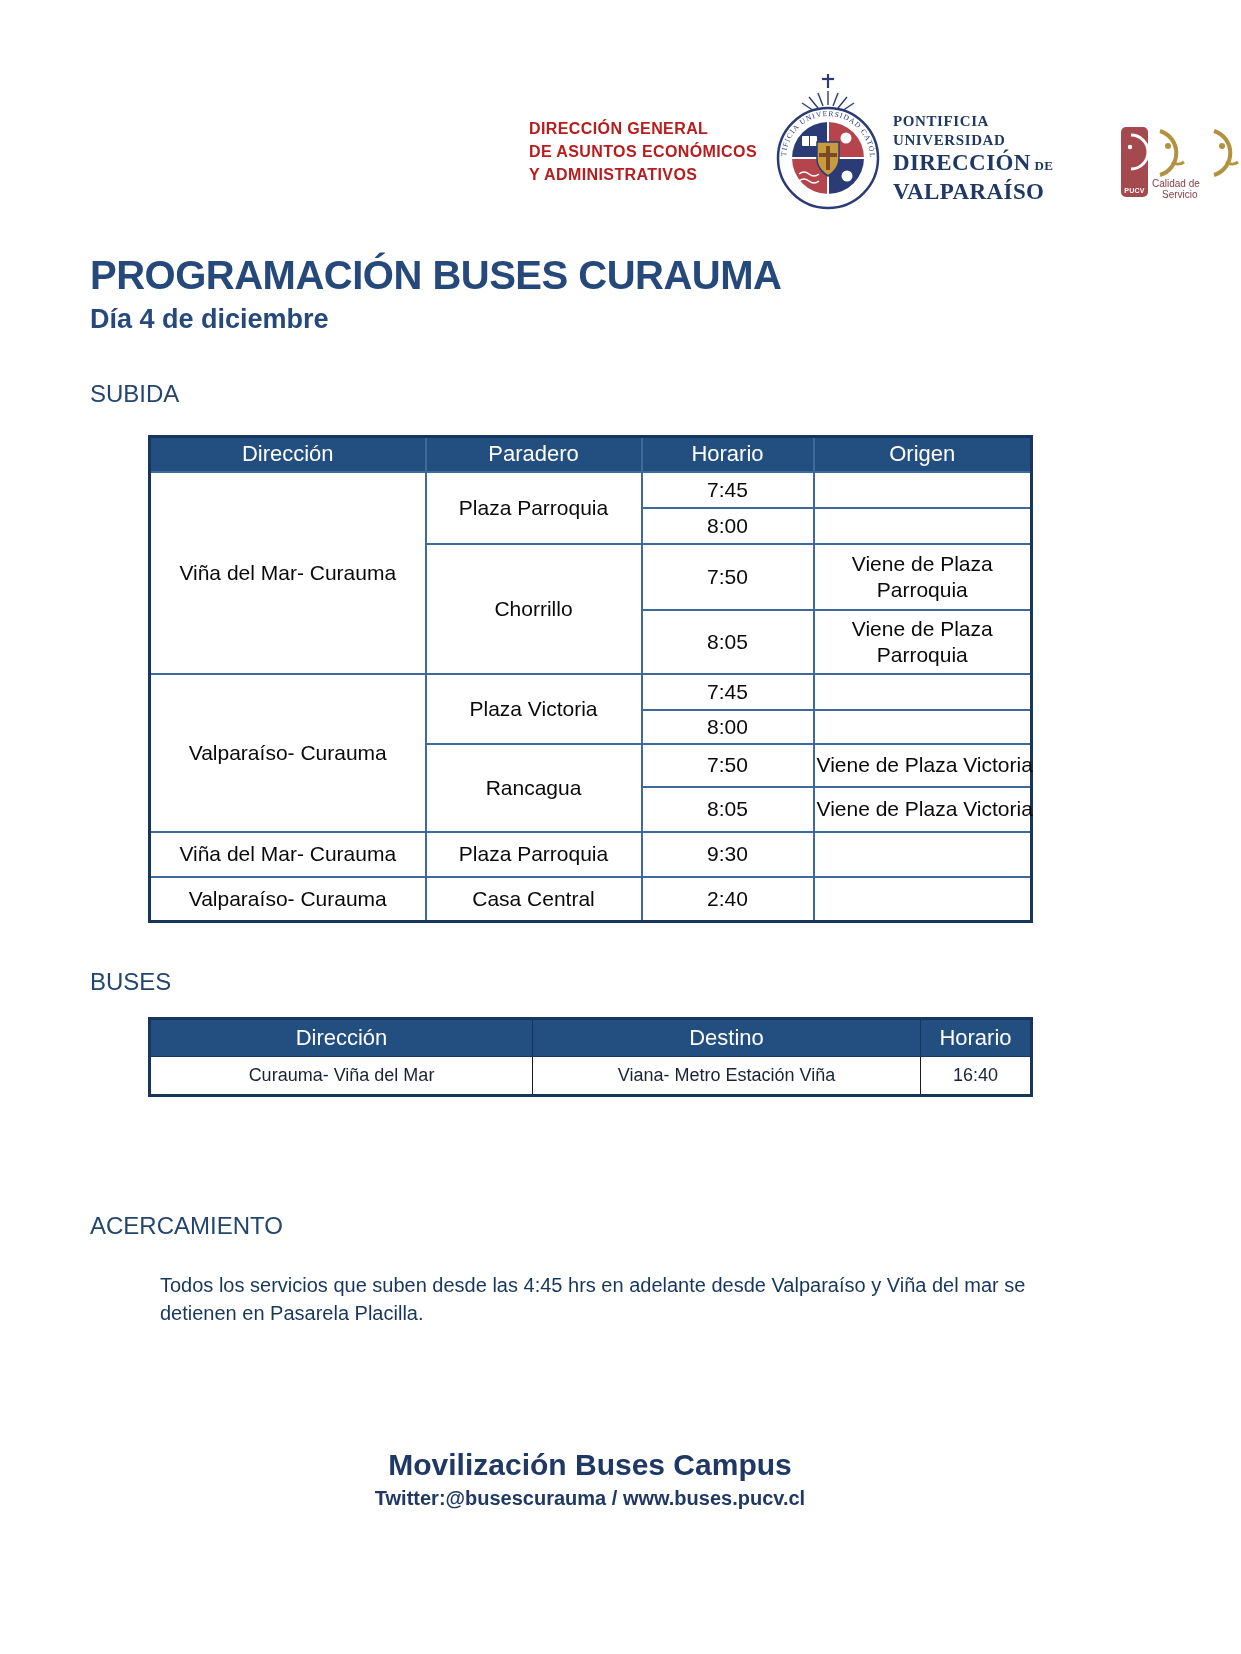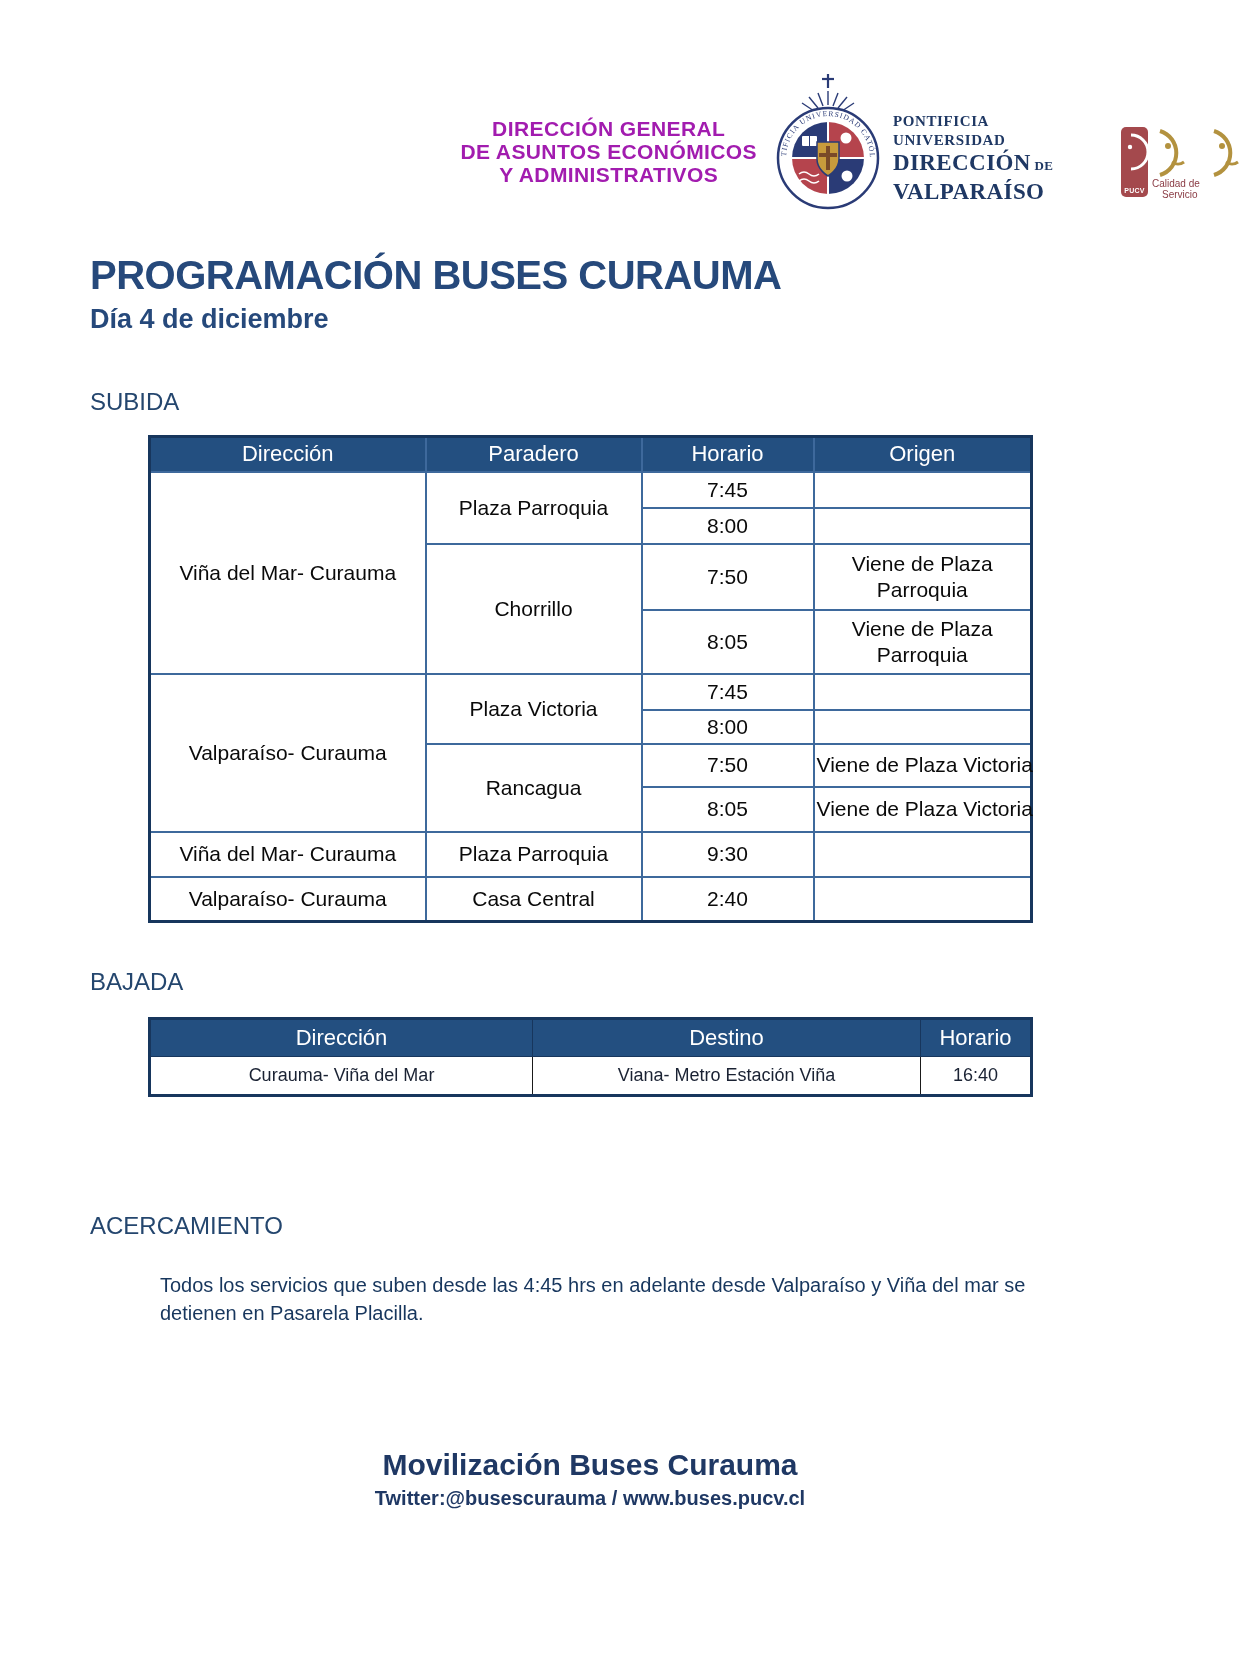--- a/index.html
+++ b/index.html
@@ -2,22 +2,22 @@
 <html><head>
 <meta charset="utf-8">
 <style>
   html,body{margin:0;padding:0;}
   body{
     width:1241px;height:1654px;position:relative;background:#ffffff;
     overflow:hidden;font-family:"Liberation Sans",sans-serif;
   }
   
   .dept{
-    position:absolute;right:484px;top:117px;text-align:center;
-    font-weight:bold;font-size:21px;line-height:23px;color:#a21caf;letter-spacing:.4px;
+    position:absolute;right:484px;top:117px;text-align:left;
+    font-weight:bold;font-size:16px;line-height:23px;color:#b91c1c;letter-spacing:.4px;
   }
   .seal-svg{position:absolute;left:765px;top:70px;}
   .wordmark{position:absolute;left:893px;top:112px;color:#1F3864;font-family:"Liberation Serif",serif;font-weight:bold;}
   .wm-s{font-size:15px;line-height:19px;letter-spacing:.6px;}
   .wm-l{font-size:23px;line-height:26px;letter-spacing:.4px;}
   .wm-de{font-size:13px;letter-spacing:.4px;}
   .quality{position:absolute;left:1121px;top:127px;width:140px;height:78px;}
   .q-red{
     position:absolute;left:0;top:0;width:27px;height:70px;background:#A4494D;
     border-radius:5px;
@@ -148,21 +148,21 @@
   </svg>
   <div class="q-caption">
     <div>Calidad de</div>
     <div class="c2">Servicio</div>
   </div>
 </div>
 
 <div class="title">PROGRAMACIÓN BUSES CURAUMA</div>
 <div class="subtitle">Día 4 de diciembre</div>
 
-<div class="sec-label" style="top:388px">SUBIDA</div>
+<div class="sec-label" style="top:380px">SUBIDA</div>
 
 <table class="t-subida">
   <colgroup>
       <col style="width:276px">
       <col style="width:216px">
       <col style="width:172px">
       <col style="width:218px">
     </colgroup>
   <thead>
     <tr style="height:35px">
@@ -219,21 +219,21 @@
     </tr>
     <tr style="height:45px">
       <td>Valparaíso- Curauma</td>
       <td>Casa Central</td>
       <td>2:40</td>
       <td></td>
     </tr>
   </tbody>
 </table>
 
-<div class="sec-label" style="top:968px">BAJADA</div>
+<div class="sec-label" style="top:968px">BUSES</div>
 
 <table class="t-bajada">
   <colgroup>
       <col style="width:383px">
       <col style="width:388px">
       <col style="width:111px">
     </colgroup>
   <thead>
     <tr style="height:38px">
       <th>Dirección</th>
@@ -249,15 +249,15 @@
     </tr>
   </tbody>
 </table>
 
 <div class="sec-label" style="top:1212px">ACERCAMIENTO</div>
 <div class="acerca-text">
   <p>Todos los servicios que suben desde las 4:45 hrs en adelante desde Valparaíso y Viña del mar se detienen en Pasarela Placilla.</p>
 </div>
 
 <div class="footer">
-  <div class="f1">Movilización Buses Curauma</div>
+  <div class="f1">Movilización Buses Campus</div>
   <div class="f3">Twitter:@busescurauma / www.buses.pucv.cl</div>
 </div>
 
 </body></html>

